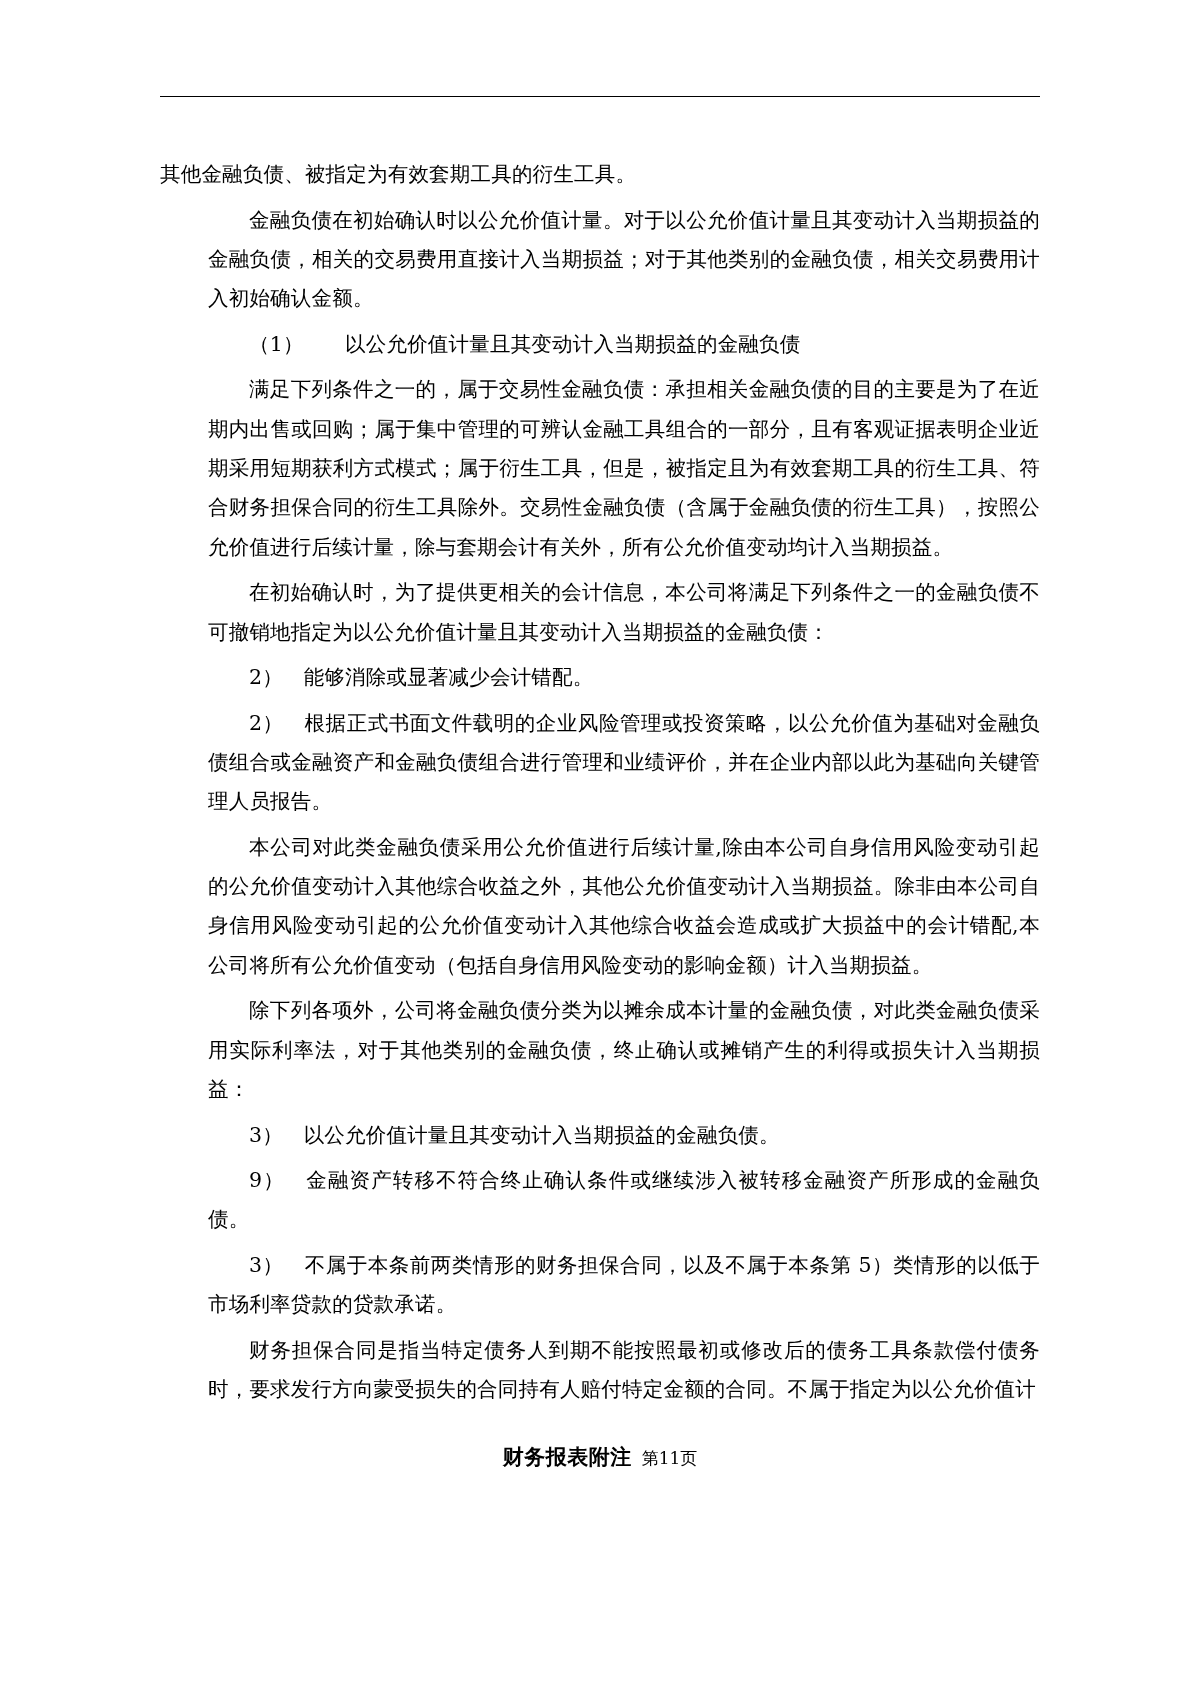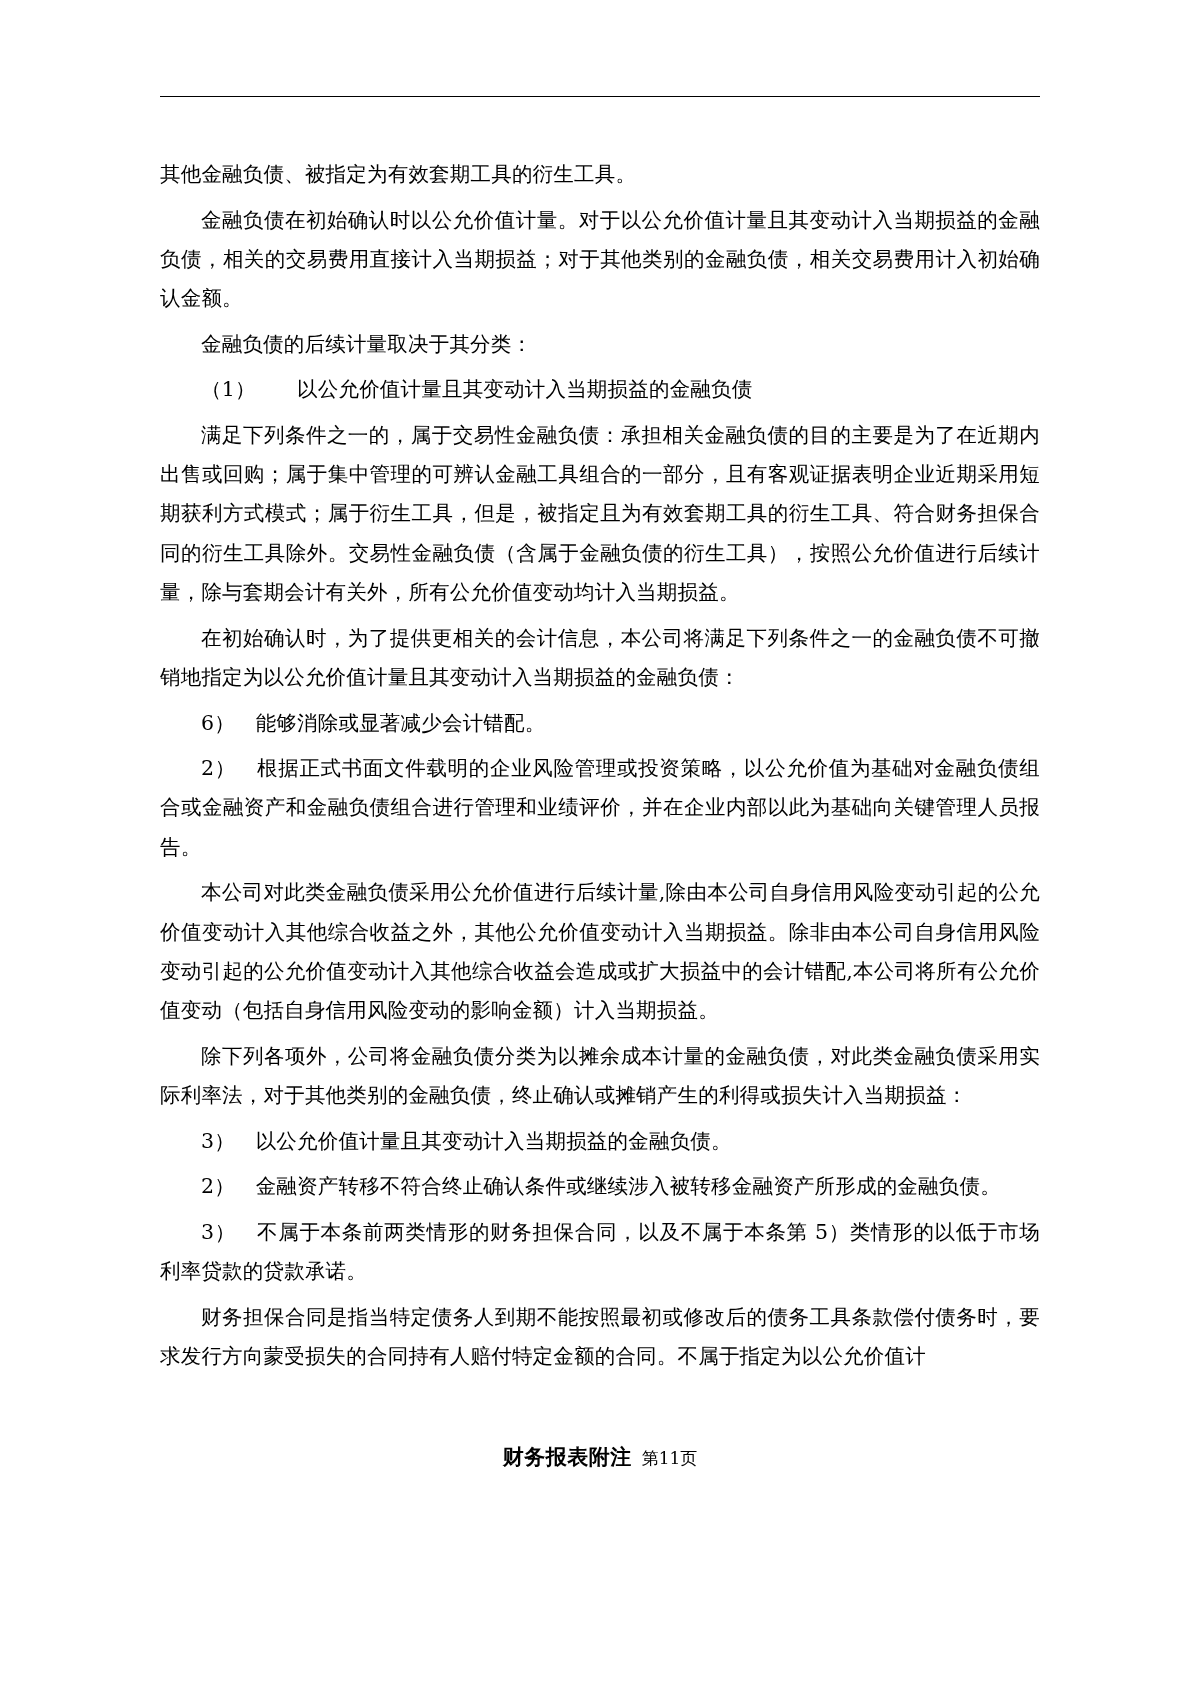--- a/index.html
+++ b/index.html
@@ -35,20 +35,21 @@
   .body-text p {
     margin: 0 0 0.30em 0;
     font-size: 20.5px;
     line-height: 1.92;
     text-align: justify;
     text-justify: inter-ideograph;
     letter-spacing: 0.2px;
   }
   .body-text p.indent {
     text-indent: 2em;
+    margin-left: 48px;
   }
   .footer {
     position: absolute;
     left: 0;
     top: 1443px;
     width: 1200px;
     text-align: center;
   }
   .footer .f-title {
     font-size: 21px;
@@ -66,30 +67,29 @@
 <body>
 
 <div class="page">
 
   <div class="content">
     <div class="top-rule"></div>
 
     <div class="body-text">
       <p class="plain">其他金融负债、被指定为有效套期工具的衍生工具。</p>
       <p class="indent">金融负债在初始确认时以公允价值计量。对于以公允价值计量且其变动计入当期损益的金融负债，相关的交易费用直接计入当期损益；对于其他类别的金融负债，相关交易费用计入初始确认金额。</p>
-      <p class="indent">金融负债的后续计量取决于其分类：</p>
       <p class="indent">（1）　　以公允价值计量且其变动计入当期损益的金融负债</p>
       <p class="indent">满足下列条件之一的，属于交易性金融负债：承担相关金融负债的目的主要是为了在近期内出售或回购；属于集中管理的可辨认金融工具组合的一部分，且有客观证据表明企业近期采用短期获利方式模式；属于衍生工具，但是，被指定且为有效套期工具的衍生工具、符合财务担保合同的衍生工具除外。交易性金融负债（含属于金融负债的衍生工具），按照公允价值进行后续计量，除与套期会计有关外，所有公允价值变动均计入当期损益。</p>
       <p class="indent">在初始确认时，为了提供更相关的会计信息，本公司将满足下列条件之一的金融负债不可撤销地指定为以公允价值计量且其变动计入当期损益的金融负债：</p>
-      <p class="indent">6）　能够消除或显著减少会计错配。</p>
+      <p class="indent">2）　能够消除或显著减少会计错配。</p>
       <p class="indent">2）　根据正式书面文件载明的企业风险管理或投资策略，以公允价值为基础对金融负债组合或金融资产和金融负债组合进行管理和业绩评价，并在企业内部以此为基础向关键管理人员报告。</p>
       <p class="indent">本公司对此类金融负债采用公允价值进行后续计量,除由本公司自身信用风险变动引起的公允价值变动计入其他综合收益之外，其他公允价值变动计入当期损益。除非由本公司自身信用风险变动引起的公允价值变动计入其他综合收益会造成或扩大损益中的会计错配,本公司将所有公允价值变动（包括自身信用风险变动的影响金额）计入当期损益。</p>
       <p class="indent">除下列各项外，公司将金融负债分类为以摊余成本计量的金融负债，对此类金融负债采用实际利率法，对于其他类别的金融负债，终止确认或摊销产生的利得或损失计入当期损益：</p>
       <p class="indent">3）　以公允价值计量且其变动计入当期损益的金融负债。</p>
-      <p class="indent">2）　金融资产转移不符合终止确认条件或继续涉入被转移金融资产所形成的金融负债。</p>
+      <p class="indent">9）　金融资产转移不符合终止确认条件或继续涉入被转移金融资产所形成的金融负债。</p>
       <p class="indent">3）　不属于本条前两类情形的财务担保合同，以及不属于本条第 5）类情形的以低于市场利率贷款的贷款承诺。</p>
       <p class="indent">财务担保合同是指当特定债务人到期不能按照最初或修改后的债务工具条款偿付债务时，要求发行方向蒙受损失的合同持有人赔付特定金额的合同。不属于指定为以公允价值计</p>
     </div>
   </div>
 
   <div class="footer">
     <span class="f-title">财务报表附注</span><span class="f-page">第11页</span>
   </div>
 
 </div>

